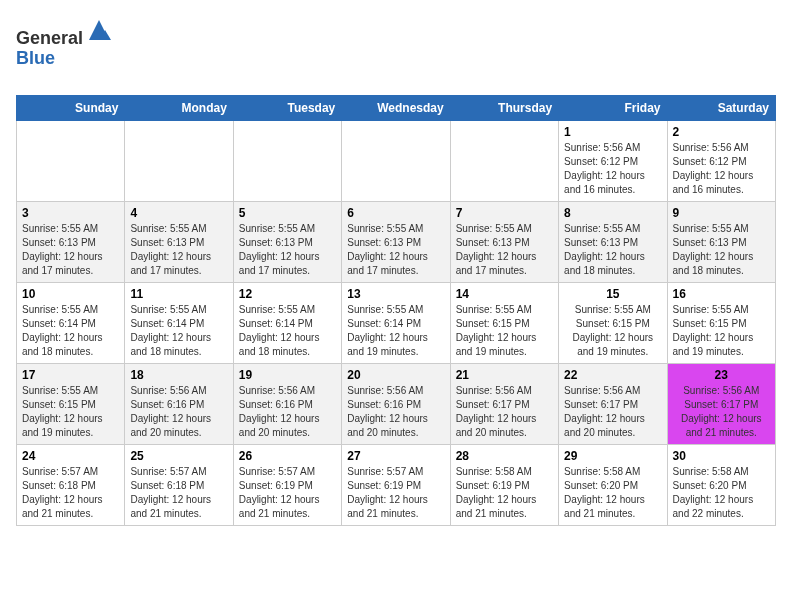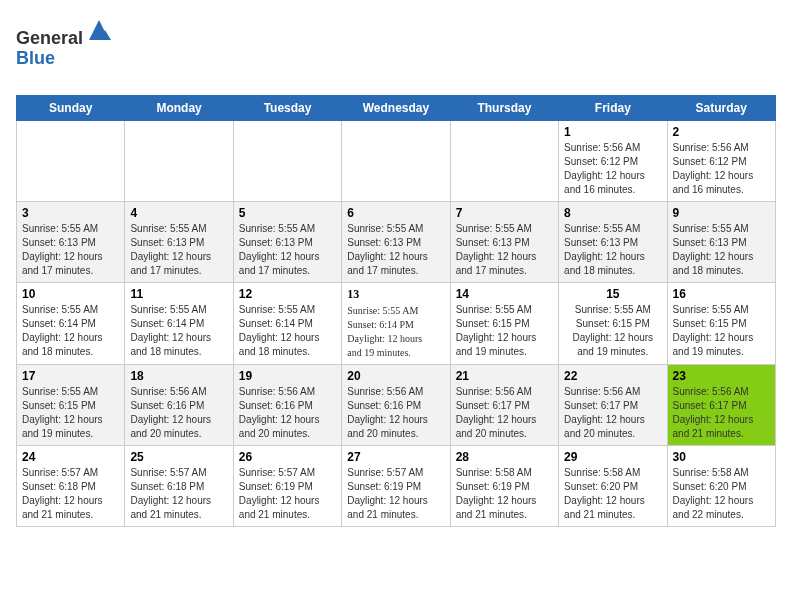--- a/index.html
+++ b/index.html
@@ -45,21 +45,21 @@
       color: #555;
     }
     .calendar {
       width: 100%;
       border-collapse: collapse;
       font-size: 11px;
     }
     .calendar th {
       background-color: #2a6bb5;
       color: #fff;
-      text-align: center;
+      text-align: right;
       padding: 5px 6px;
       font-size: 12px;
       font-weight: bold;
       border: 1px solid #2a6bb5;
     }
     .calendar td {
       border: 1px solid #ccc;
       vertical-align: top;
       padding: 4px 5px;
       width: 108px;
@@ -212,21 +212,21 @@
 Daylight: 12 hours
 and 18 minutes.</div>
         </td>
         <td style="background-color: rgb(255, 255, 255);">
           <span class="day-number">12</span>
           <div class="day-info" style="white-space: pre-line;">Sunrise: 5:55 AM
 Sunset: 6:14 PM
 Daylight: 12 hours
 and 18 minutes.</div>
         </td>
-        <td style="background-color: rgb(255, 255, 255); font-family: Liberation Serif, serif;">
+        <td style="background-color: rgb(255, 255, 255);">
           <span class="day-number">13</span>
           <div class="day-info" style="white-space: pre-line;">Sunrise: 5:55 AM
 Sunset: 6:14 PM
 Daylight: 12 hours
 and 19 minutes.</div>
         </td>
         <td style="background-color: rgb(255, 255, 255);">
           <span class="day-number">14</span>
           <div class="day-info" style="white-space: pre-line;">Sunrise: 5:55 AM
 Sunset: 6:15 PM
@@ -284,21 +284,21 @@
 Daylight: 12 hours
 and 20 minutes.</div>
         </td>
         <td style="background-color: rgb(242, 242, 242); margin-left: 40px;">
           <span class="day-number">22</span>
           <div class="day-info" style="white-space: pre-line;">Sunrise: 5:56 AM
 Sunset: 6:17 PM
 Daylight: 12 hours
 and 20 minutes.</div>
         </td>
-        <td style="background-color: #84cc16;">
+        <td style="background-color: #d946ef; text-align: center;">
           <span class="day-number">23</span>
           <div class="day-info" style="white-space: pre-line;">Sunrise: 5:56 AM
 Sunset: 6:17 PM
 Daylight: 12 hours
 and 21 minutes.</div>
         </td>
       </tr>
       <tr>
         <td style="background-color: rgb(255, 255, 255);">
           <span class="day-number">24</span>

